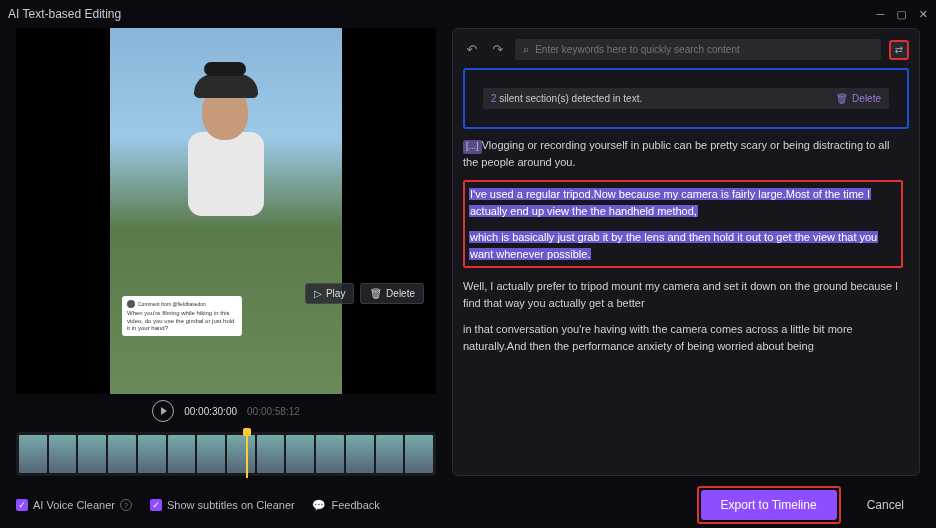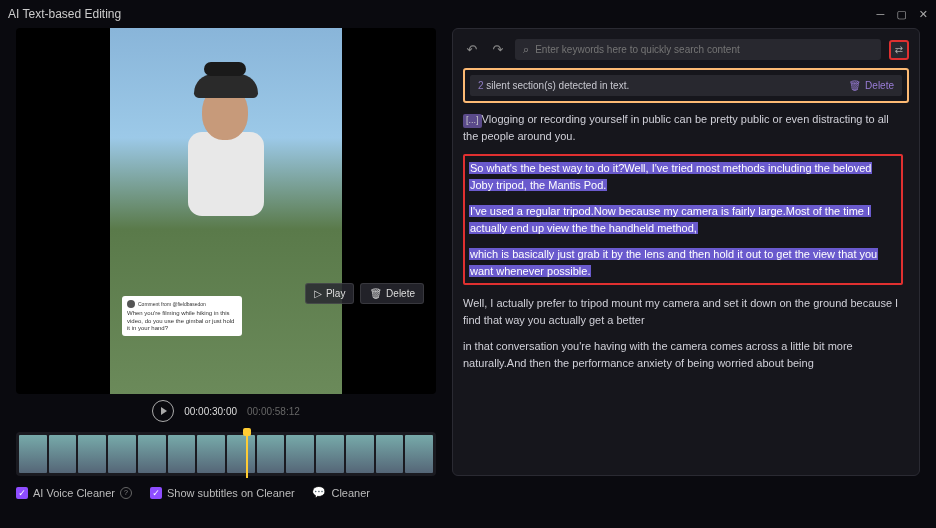--- a/index.html
+++ b/index.html
@@ -31,21 +31,21 @@
 .thumbs .th { flex:1; height:38px; background:linear-gradient(180deg,#7aa 0%,#567 100%); margin:0 1px; border-radius:1px; }
 .playhead { position:absolute; top:-4px; left:54%; }
 .playhead .head { position:static; width:8px; height:8px; background:#ffcc33; border-radius:2px; }
 .playhead::after { content:''; position:absolute; top:8px; left:3px; width:2px; height:42px; background:#ffcc33; }
 .right { flex:1; display:flex; flex-direction:column; border:1px solid #2a2a32; border-radius:6px; padding:10px; background:#16161c; }
 .rtop { display:flex; align-items:center; gap:8px; margin-bottom:8px; }
 .histbtn { width:18px; height:18px; display:flex; align-items:center; justify-content:center; color:#888; cursor:pointer; font-size:13px; }
 .search { flex:1; display:flex; align-items:center; background:#28282f; border-radius:3px; padding:4px 8px; gap:6px; }
 .search input { background:transparent; border:none; color:#aaa; font-size:10px; flex:1; outline:none; }
 .fbtn { width:20px; height:20px; background:#28282f; border-radius:3px; display:flex; align-items:center; justify-content:center; cursor:pointer; border:2px solid #e03030; font-size:10px; color:#aaa; }
-.banner { border:2px solid #fdba74; border-radius:3px; padding:5px; margin-bottom:8px; }
+.banner { border:2px solid #1d4ed8; border-radius:3px; padding:18px; margin-bottom:8px; }
 .banner-inner { background:#28282f; display:flex; align-items:center; justify-content:space-between; padding:5px 8px; border-radius:2px; font-size:10px; }
 .banner-inner .cnt { color:#8e7cc3; }
 .del-btn { color:#9a7dd8; cursor:pointer; display:flex; align-items:center; gap:4px; }
 .transcript { flex:1; overflow-y:auto; font-size:11px; line-height:1.5; padding-right:6px; }
 .transcript::-webkit-scrollbar { width:6px; }
 .transcript::-webkit-scrollbar-thumb { background:#3a3a44; border-radius:3px; }
 .para { margin-bottom:10px; color:#d0d0d8; }
 .sil { display:inline-block; background:#5a4a8a; color:#ccc; padding:0 3px; border-radius:2px; font-size:9px; }
 .hl-group { border:2px solid #e03030; padding:4px; border-radius:2px; margin-bottom:10px; }
 .hl { background:#6a5acd; color:#fff; padding:0 1px; display:inline; box-decoration-break:clone; -webkit-box-decoration-break:clone; }
@@ -142,23 +142,22 @@
     <div class="banner">
       <div class="banner-inner">
         <span><span class="cnt">2</span><span> silent section(s) detected in text.</span></span>
         <span class="del-btn">
             <span>🗑</span>
             <span>Delete</span>
           </span>
       </div>
     </div>
     <div class="transcript">
-      <div class="para"><span class="sil">[...]</span><span>Vlogging or recording yourself in public can be pretty public or even distracting to all the people around you.</span></div>
+      <div class="para"><span class="sil">[...]</span><span>Vlogging or recording yourself in public can be pretty scary or being distracting to all the people around you.</span></div>
       <div class="hl-group">
-        <div class="para"><span class="hl">So what's the best way to do it?Well, I've tried most methods including the beloved Joby tripod, the Mantis Pod.</span></div>
         <div class="para"><span class="hl">I've used a regular tripod.Now because my camera is fairly large.Most of the time I actually end up view the the handheld method,</span></div>
         <div class="para" style="margin-bottom:0;"><span class="hl"> which is basically just grab it by the lens and then hold it out to get the view that you want whenever possible.</span></div>
       </div>
       <div class="para">Well, I actually prefer to tripod mount my camera and set it down on the ground because I find that way you actually get a better</div>
       <div class="para"> in that conversation you're having with the camera comes across a little bit more naturally.And then the performance anxiety of being worried about being</div>
     </div>
   </div>
 </div>
 
 <div class="footer">
@@ -167,16 +166,22 @@
         <span class="chkbox">✓</span>
         <span>AI Voice Cleaner</span>
         <span class="qmark">?</span>
       </div>
     <div class="chk">
         <span class="chkbox">✓</span>
         <span>Show subtitles on Cleaner</span>
       </div>
     <div class="fbk">
         <span>💬</span>
-        <span>Cleaner</span>
+        <span>Feedback</span>
       </div>
+  </div>
+  <div class="fr">
+    <div class="export-wrap">
+      <button class="btn-export">Export to Timeline</button>
+    </div>
+    <button class="btn-cancel">Cancel</button>
   </div>
 </div>
 
 </body></html>

